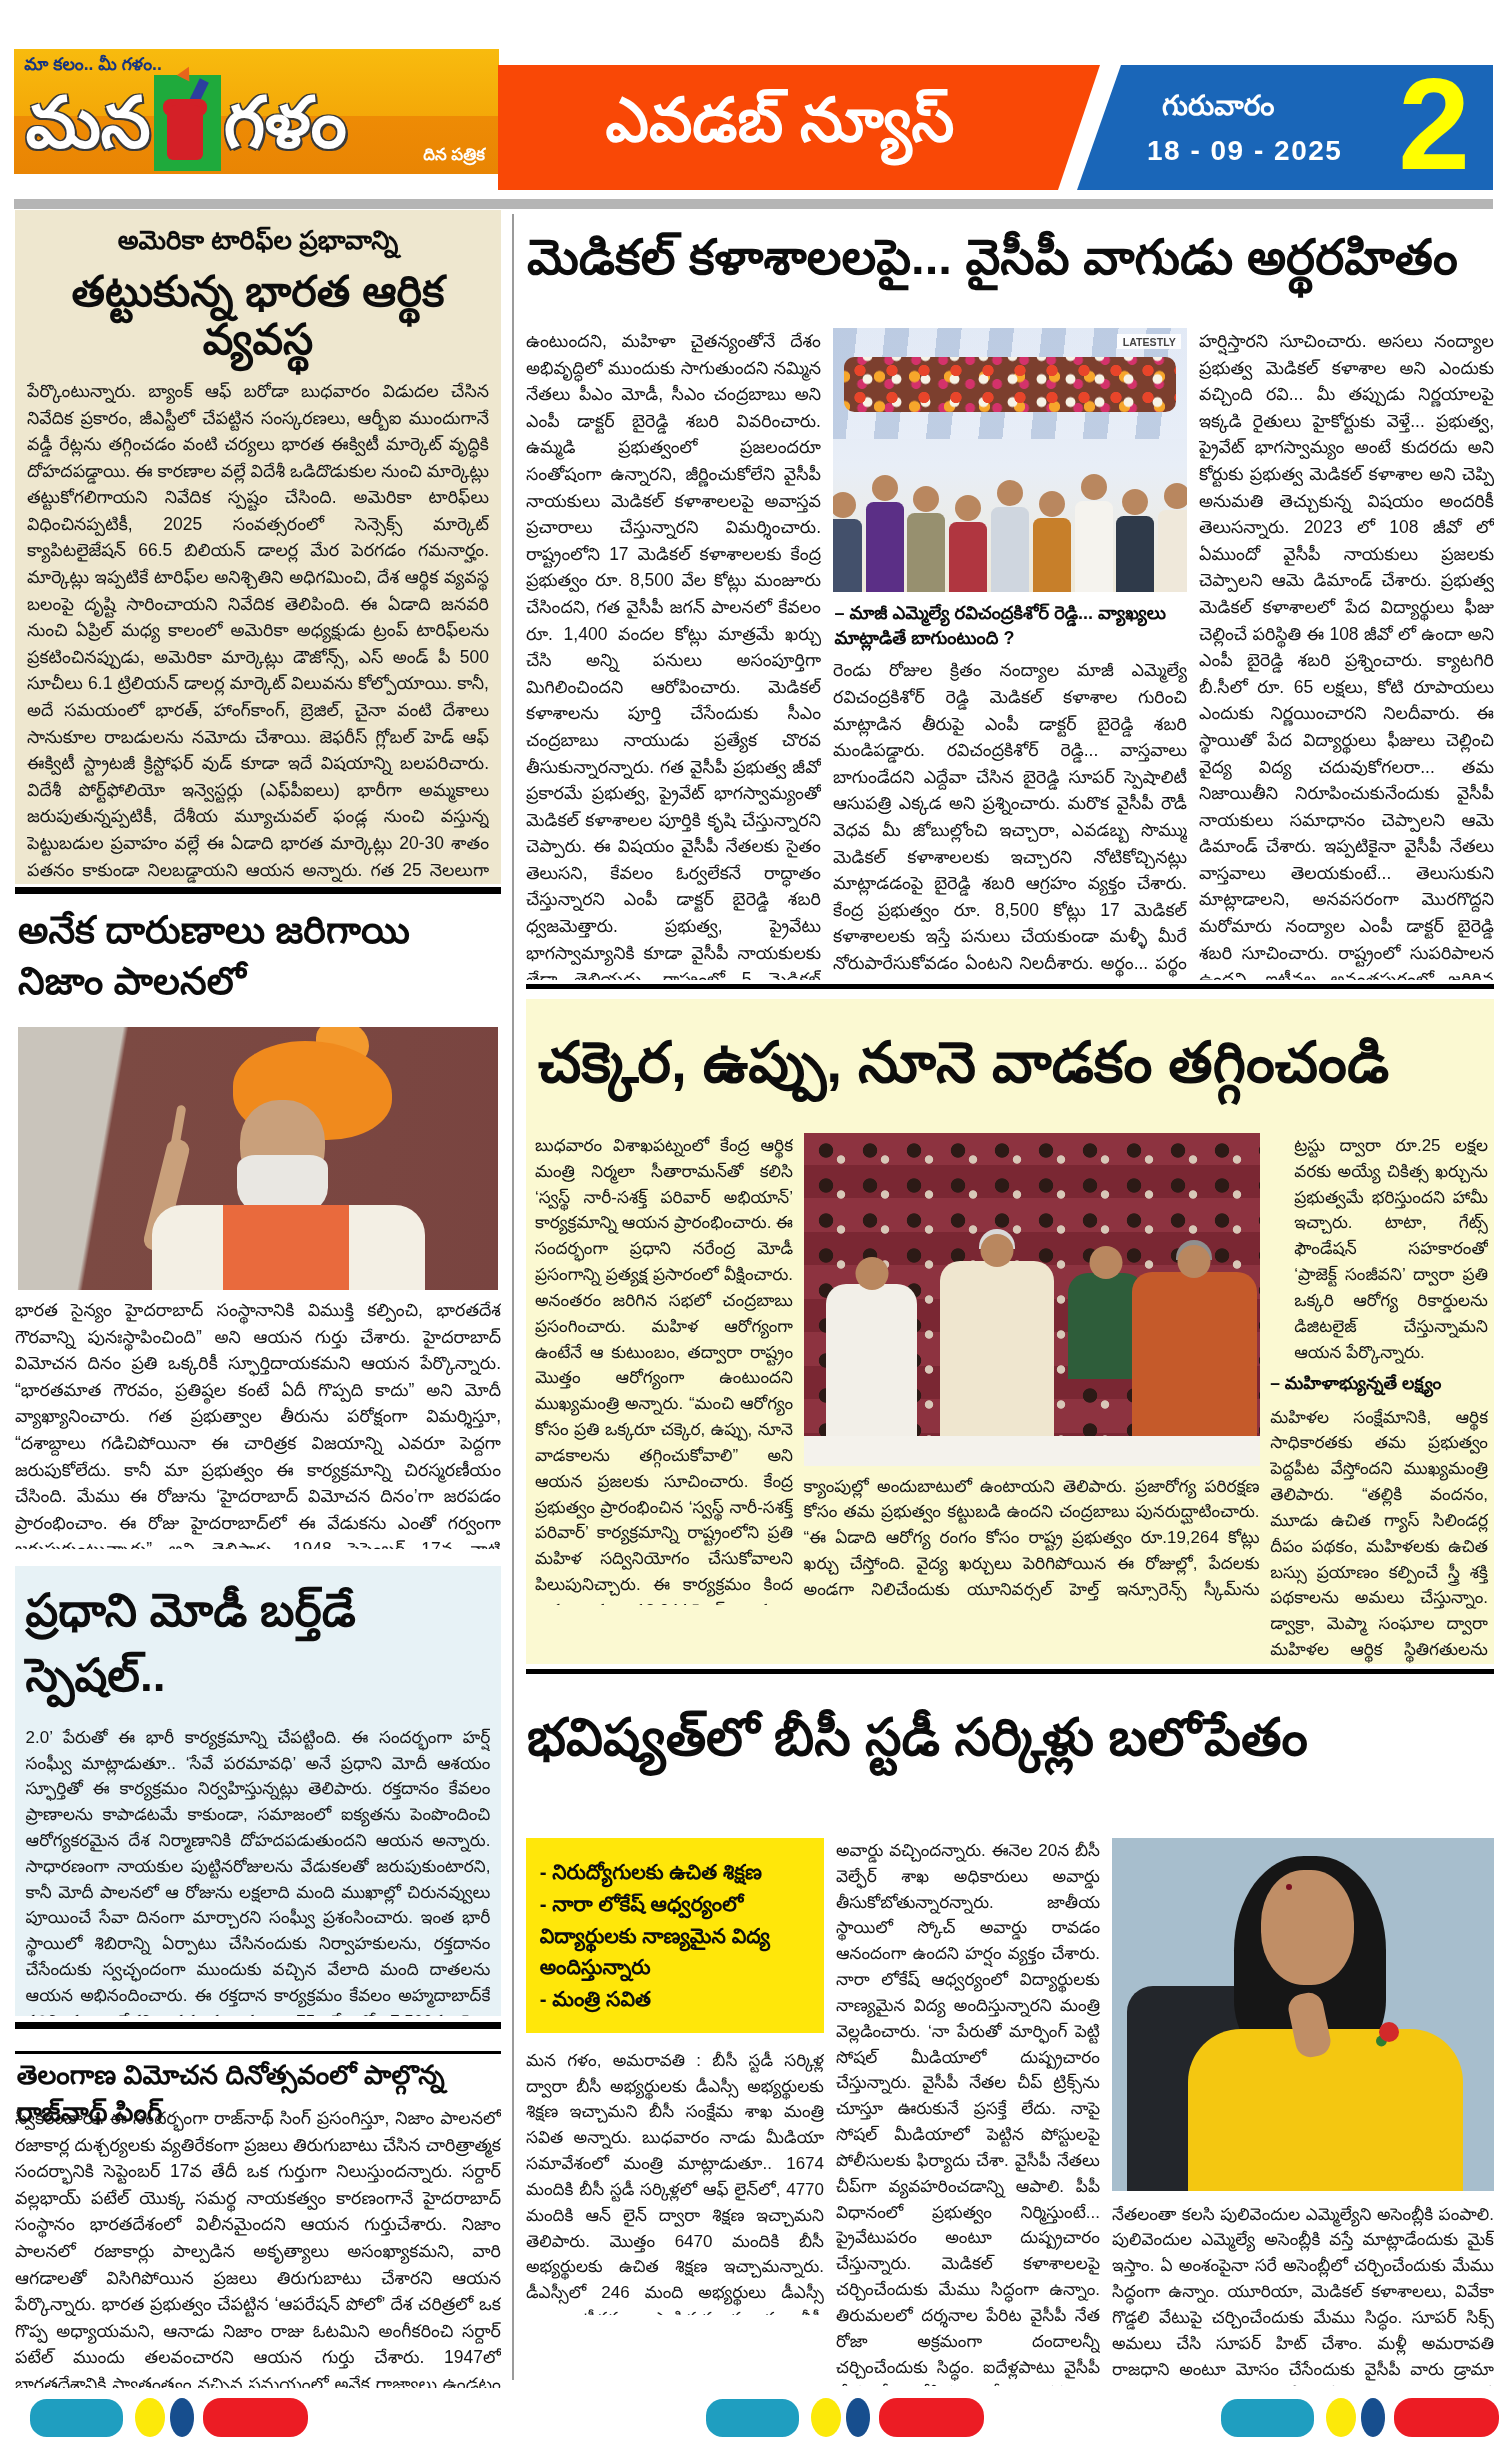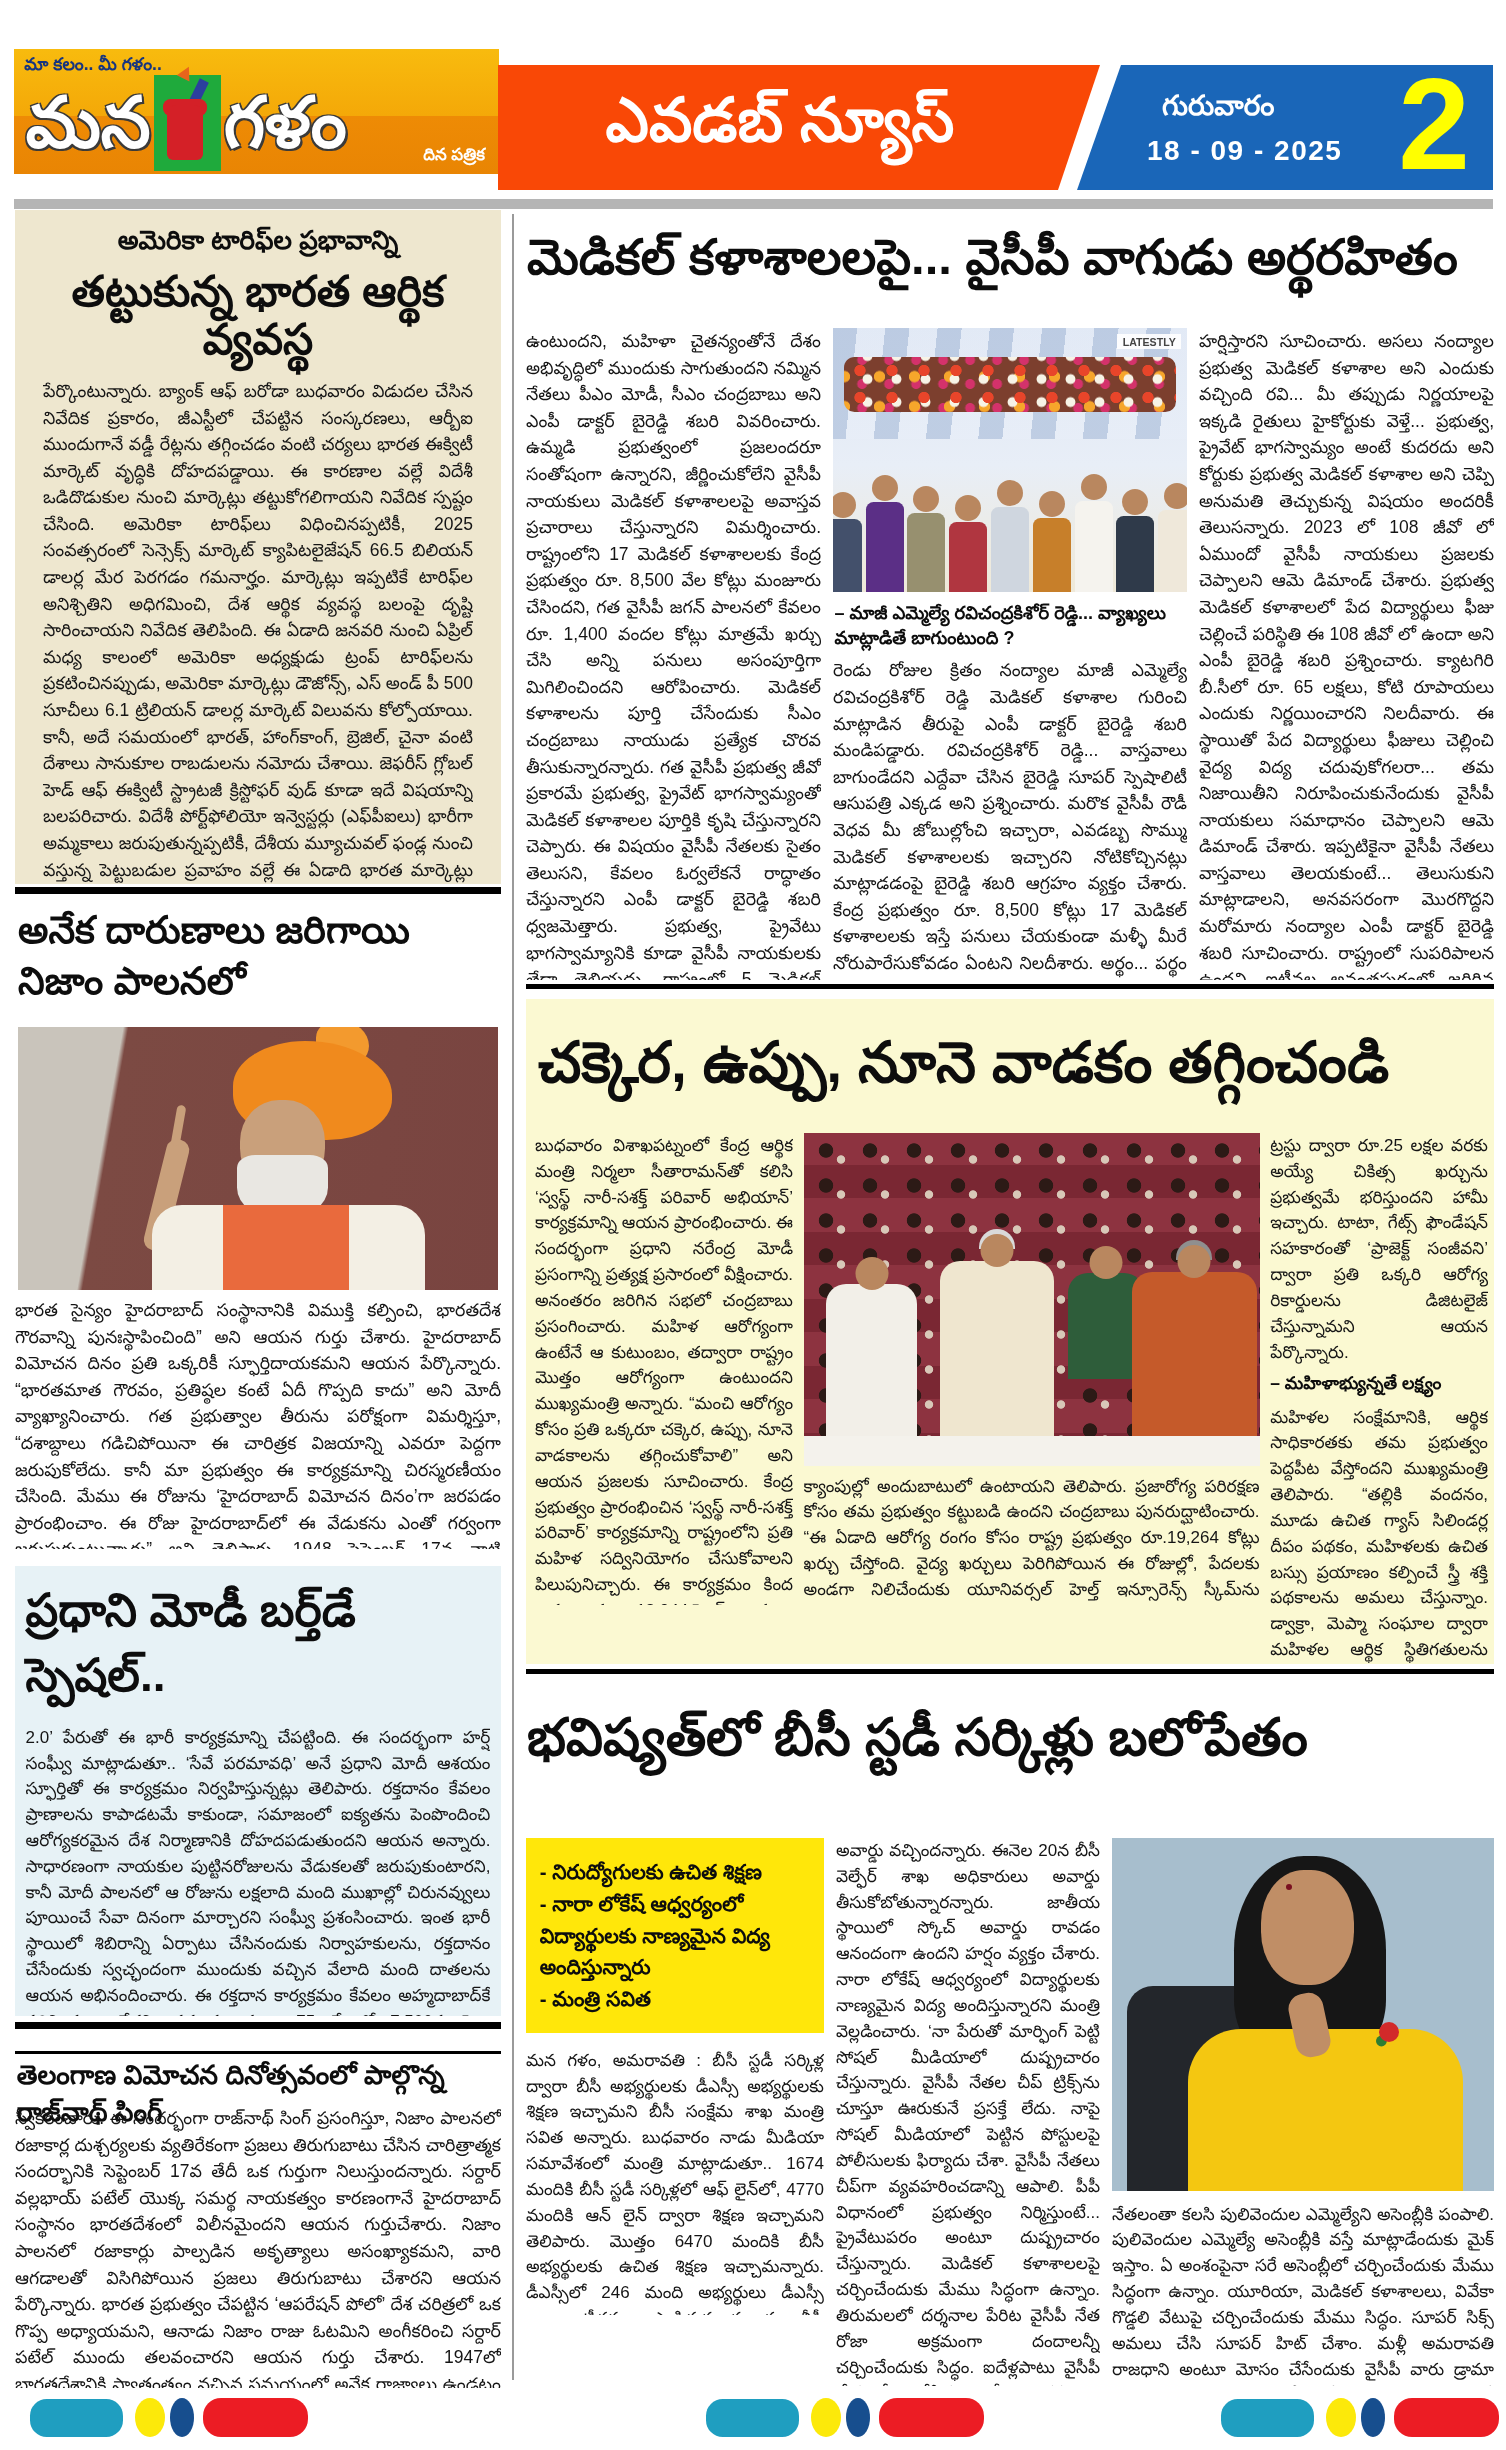--- a/index.html
+++ b/index.html
@@ -32,21 +32,21 @@
   .page-num { position:absolute; right:23px; top:-3px; font-size:129px; line-height:125px; font-weight:bold; color:#ffff00; }
 
   .graybar { position:absolute; left:13.7px; top:199px; width:1479px; height:10px; background:#b5b5b5; }
   .vdivider { position:absolute; left:512px; top:214px; width:1.5px; height:2166px; background:#9a9a9a; }
 
   
   .body-text { font-size:17.5px; line-height:1.52; text-align:justify; color:#141414; overflow:hidden; }
   .rule { position:absolute; background:#000; }
 
   
-  .art-economy { position:absolute; left:15px; top:210px; width:486px; height:674px; background:#eee7cf; padding:15px 28px; overflow:hidden; }
+  .art-economy { position:absolute; left:15px; top:210px; width:486px; height:674px; background:#eee7cf; padding:15px 12px; overflow:hidden; }
   .econ-kicker { text-align:center; font-size:26px; font-weight:bold; color:#0d0d0d; margin-bottom:4.6px; }
   .econ-head { text-align:center; font-size:43px; font-weight:800; line-height:1.12; color:#0d0d0d; margin-bottom:15px; }
 
   .nizam-head { position:absolute; left:18px; top:905px; width:483px; font-size:38px; font-weight:800; line-height:1.34; color:#0d0d0d; }
   .modi-photo { position:absolute; left:18px; top:1027px; width:480px; height:263px; overflow:hidden;
     background:linear-gradient(100deg,#c9c4bb 0%,#c9c4bb 20%,#7c4a43 21%,#794440 100%); }
   .modi-turban { position:absolute; right:106px; top:13.7px; width:159px; height:99px; background:#f08a1d; border-radius:50% 60% 45% 50%; }
   .modi-knot { position:absolute; right:129px; top:-6px; width:53px; height:46px; background:#f39a2e; border-radius:40% 60% 50% 40%; }
   .modi-face { position:absolute; right:173px; top:73px; width:85px; height:90px; background:#c9a07b; border-radius:46%; }
   .modi-beard { position:absolute; right:170px; top:128px; width:91px; height:65px; background:#e9e7e2; border-radius:20% 20% 50% 50%; }
@@ -266,21 +266,21 @@
             </div>
           <div class="hfig" style="left:72%;bottom:8%;width:125px;height:167px;background:#c55a2a;">
               <div class="fhair" style="background:#8f8f8f;"></div>
               <div class="fhead"></div>
             </div>
           <div class="couch"></div>
         </div>
         <div class="health-col2 body-text">క్యాంపుల్లో అందుబాటులో ఉంటాయని తెలిపారు. ప్రజారోగ్య పరిరక్షణ కోసం తమ ప్రభుత్వం కట్టుబడి ఉందని చంద్రబాబు పునరుద్ఘాటించారు. “ఈ ఏడాది ఆరోగ్య రంగం కోసం రాష్ట్ర ప్రభుత్వం రూ.19,264 కోట్లు ఖర్చు చేస్తోంది. వైద్య ఖర్చులు పెరిగిపోయిన ఈ రోజుల్లో, పేదలకు అండగా నిలిచేందుకు యూనివర్సల్ హెల్త్ ఇన్సూరెన్స్ స్కీమ్‌ను తీసుకొచ్చాం” అని అన్నారు. ఈ పథకం ద్వారా రాష్ట్రంలోని ప్రతి కుటుంబానికి రూ.2.5 లక్షల వరకు ఉచిత ఆరోగ్య బీమా కల్పిస్తున్నట్లు ప్రకటించారు. తీవ్రమైన అనారోగ్య సమస్యలతో బాధపడే పేదల కోసం ఎన్టీఆర్ వైద్యసేవా</div>
       </div>
       <div class="health-col3">
-        <div class="body-text" style="font-size:17px;">ట్రస్టు ద్వారా రూ.25 లక్షల వరకు అయ్యే చికిత్స ఖర్చును ప్రభుత్వమే భరిస్తుందని హామీ ఇచ్చారు. టాటా, గేట్స్ ఫౌండేషన్ సహకారంతో ‘ప్రాజెక్ట్ సంజీవని’ ద్వారా ప్రతి ఒక్కరి ఆరోగ్య రికార్డులను డిజిటలైజ్ చేస్తున్నామని ఆయన పేర్కొన్నారు.</div>
+        <div class="body-text" style="font-size:17px;margin-left:24px;">ట్రస్టు ద్వారా రూ.25 లక్షల వరకు అయ్యే చికిత్స ఖర్చును ప్రభుత్వమే భరిస్తుందని హామీ ఇచ్చారు. టాటా, గేట్స్ ఫౌండేషన్ సహకారంతో ‘ప్రాజెక్ట్ సంజీవని’ ద్వారా ప్రతి ఒక్కరి ఆరోగ్య రికార్డులను డిజిటలైజ్ చేస్తున్నామని ఆయన పేర్కొన్నారు.</div>
         <div class="health-caption">– మహిళాభ్యున్నతే లక్ష్యం</div>
         <div class="body-text" style="font-size:17px;height:395px;">మహిళల సంక్షేమానికి, ఆర్థిక సాధికారతకు తమ ప్రభుత్వం పెద్దపీట వేస్తోందని ముఖ్యమంత్రి తెలిపారు. “తల్లికి వందనం, మూడు ఉచిత గ్యాస్ సిలిండర్ల దీపం పథకం, మహిళలకు ఉచిత బస్సు ప్రయాణం కల్పించే స్త్రీ శక్తి పథకాలను అమలు చేస్తున్నాం. డ్వాక్రా, మెప్మా సంఘాల ద్వారా మహిళల ఆర్థిక స్థితిగతులను మార్చాం” అని ఆయన పేర్కొన్నారు. డ్వాక్రా మహిళల పొదుపు రూ.20 వేల కోట్లు దాటిందని, వారి రుణాల చెల్లింపులో క్రమశిక్షణ అద్భుతమని ప్రశంసించారు. లక్ష మంది మహిళలను లక్షాధికారులుగా చేయడమే తమ లక్ష్యమని ఆయన స్పష్టం చేశారు. ఎన్టీఆర్ మహిళలకు ఆస్తిలో హక్కు కల్పిస్తే, ప్రధాని మోడీ చట్టసభల్లో 33 శాతం రిజర్వేషన్లు ఇచ్చారని గుర్తుచేశారు.</div>
       </div>
     </div>
   </div>
 
   <div class="rule" style="left:526px;top:1669px;width:968px;height:5.3px;"></div>
 
   <div class="bc-head">భవిష్యత్‌లో బీసీ స్టడీ సర్కిళ్లు బలోపేతం</div>
   <div class="bc-row">

